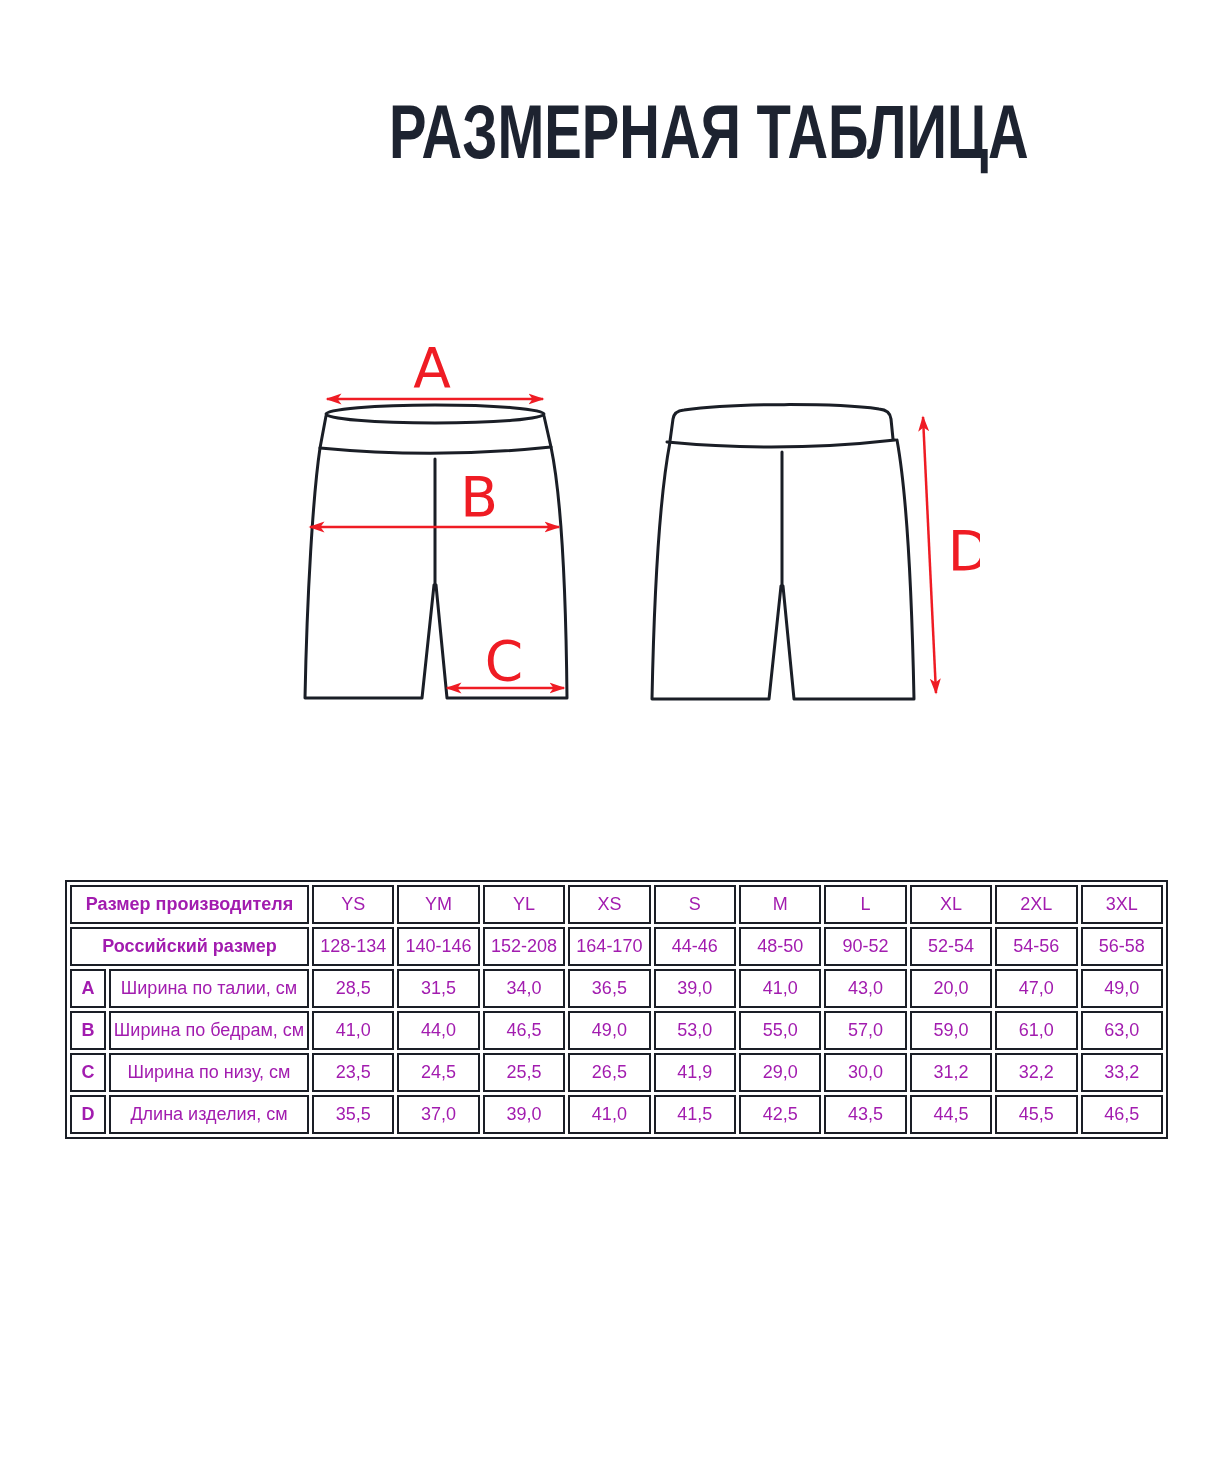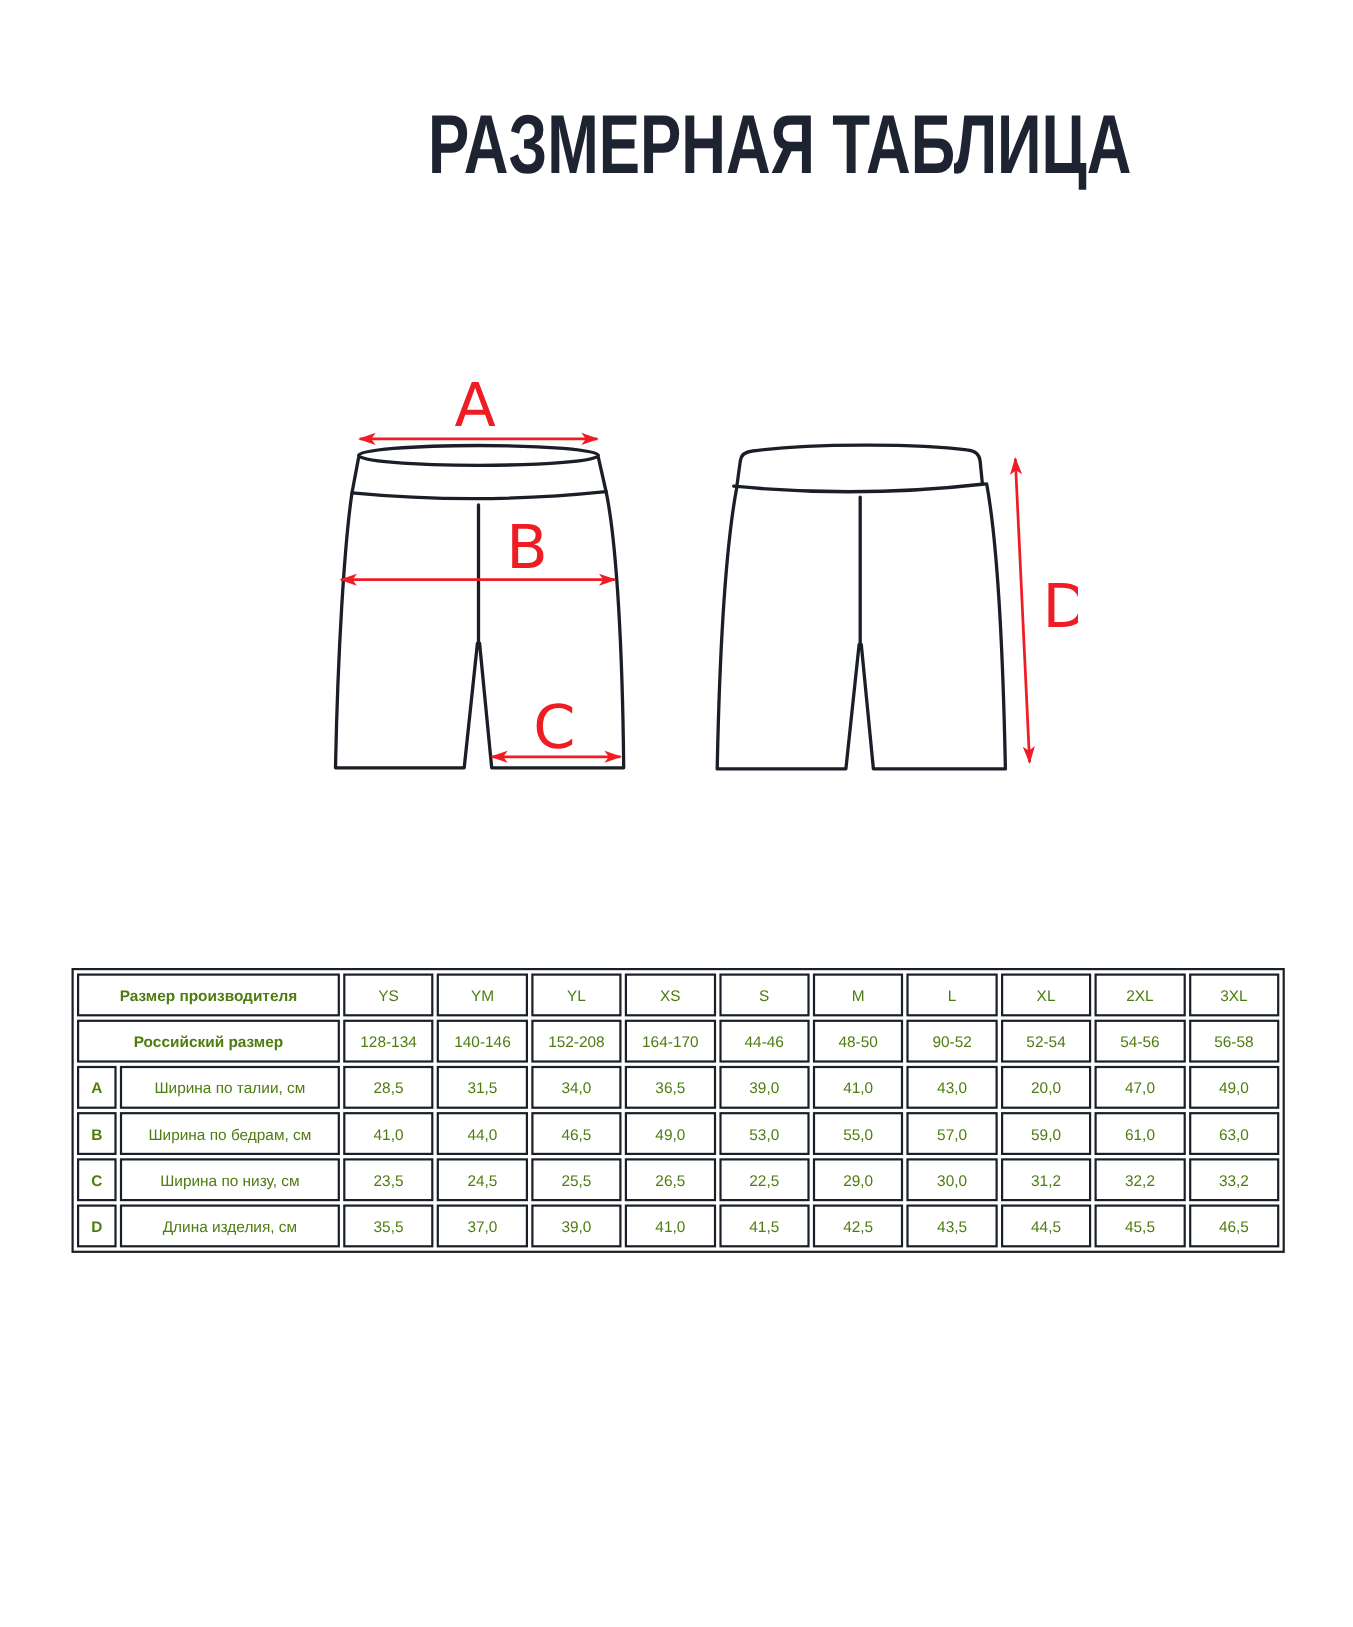--- a/index.html
+++ b/index.html
@@ -28,21 +28,21 @@
   .diagram text {
     font-family:"DejaVu Sans","Liberation Sans",sans-serif;
     font-size:55px; fill:#ef1c24;
   }
 
   
   .size-table {
     position:absolute; left:65px; top:880px; width:1103px;
     border-collapse:separate; border-spacing:3px;
     border:2px solid #1a1e26; table-layout:fixed;
-    font-size:14px; color:#4d7c0f;
+    font-size:18px; color:#a21caf;
   }
   .size-table td {
     border:2px solid #1a1e26; height:35px; text-align:center;
     vertical-align:middle; padding:0 2px; box-sizing:content-box;
     background:#ffffff; white-space:nowrap; overflow:hidden;
   }
   .c-head  { font-weight:bold; }
   .c-letter{ font-weight:bold; }
   .c-desc  { }
   .c-val   { }
@@ -159,21 +159,21 @@
         <td class="c-val">61,0</td>
         <td class="c-val">63,0</td>
       </tr>
       <tr>
         <td class="c-letter">C</td>
         <td class="c-desc">Ширина по низу, см</td>
         <td class="c-val">23,5</td>
         <td class="c-val">24,5</td>
         <td class="c-val">25,5</td>
         <td class="c-val">26,5</td>
-        <td class="c-val">22,5</td>
+        <td class="c-val">41,9</td>
         <td class="c-val">29,0</td>
         <td class="c-val">30,0</td>
         <td class="c-val">31,2</td>
         <td class="c-val">32,2</td>
         <td class="c-val">33,2</td>
       </tr>
       <tr>
         <td class="c-letter">D</td>
         <td class="c-desc">Длина изделия, см</td>
         <td class="c-val">35,5</td>

